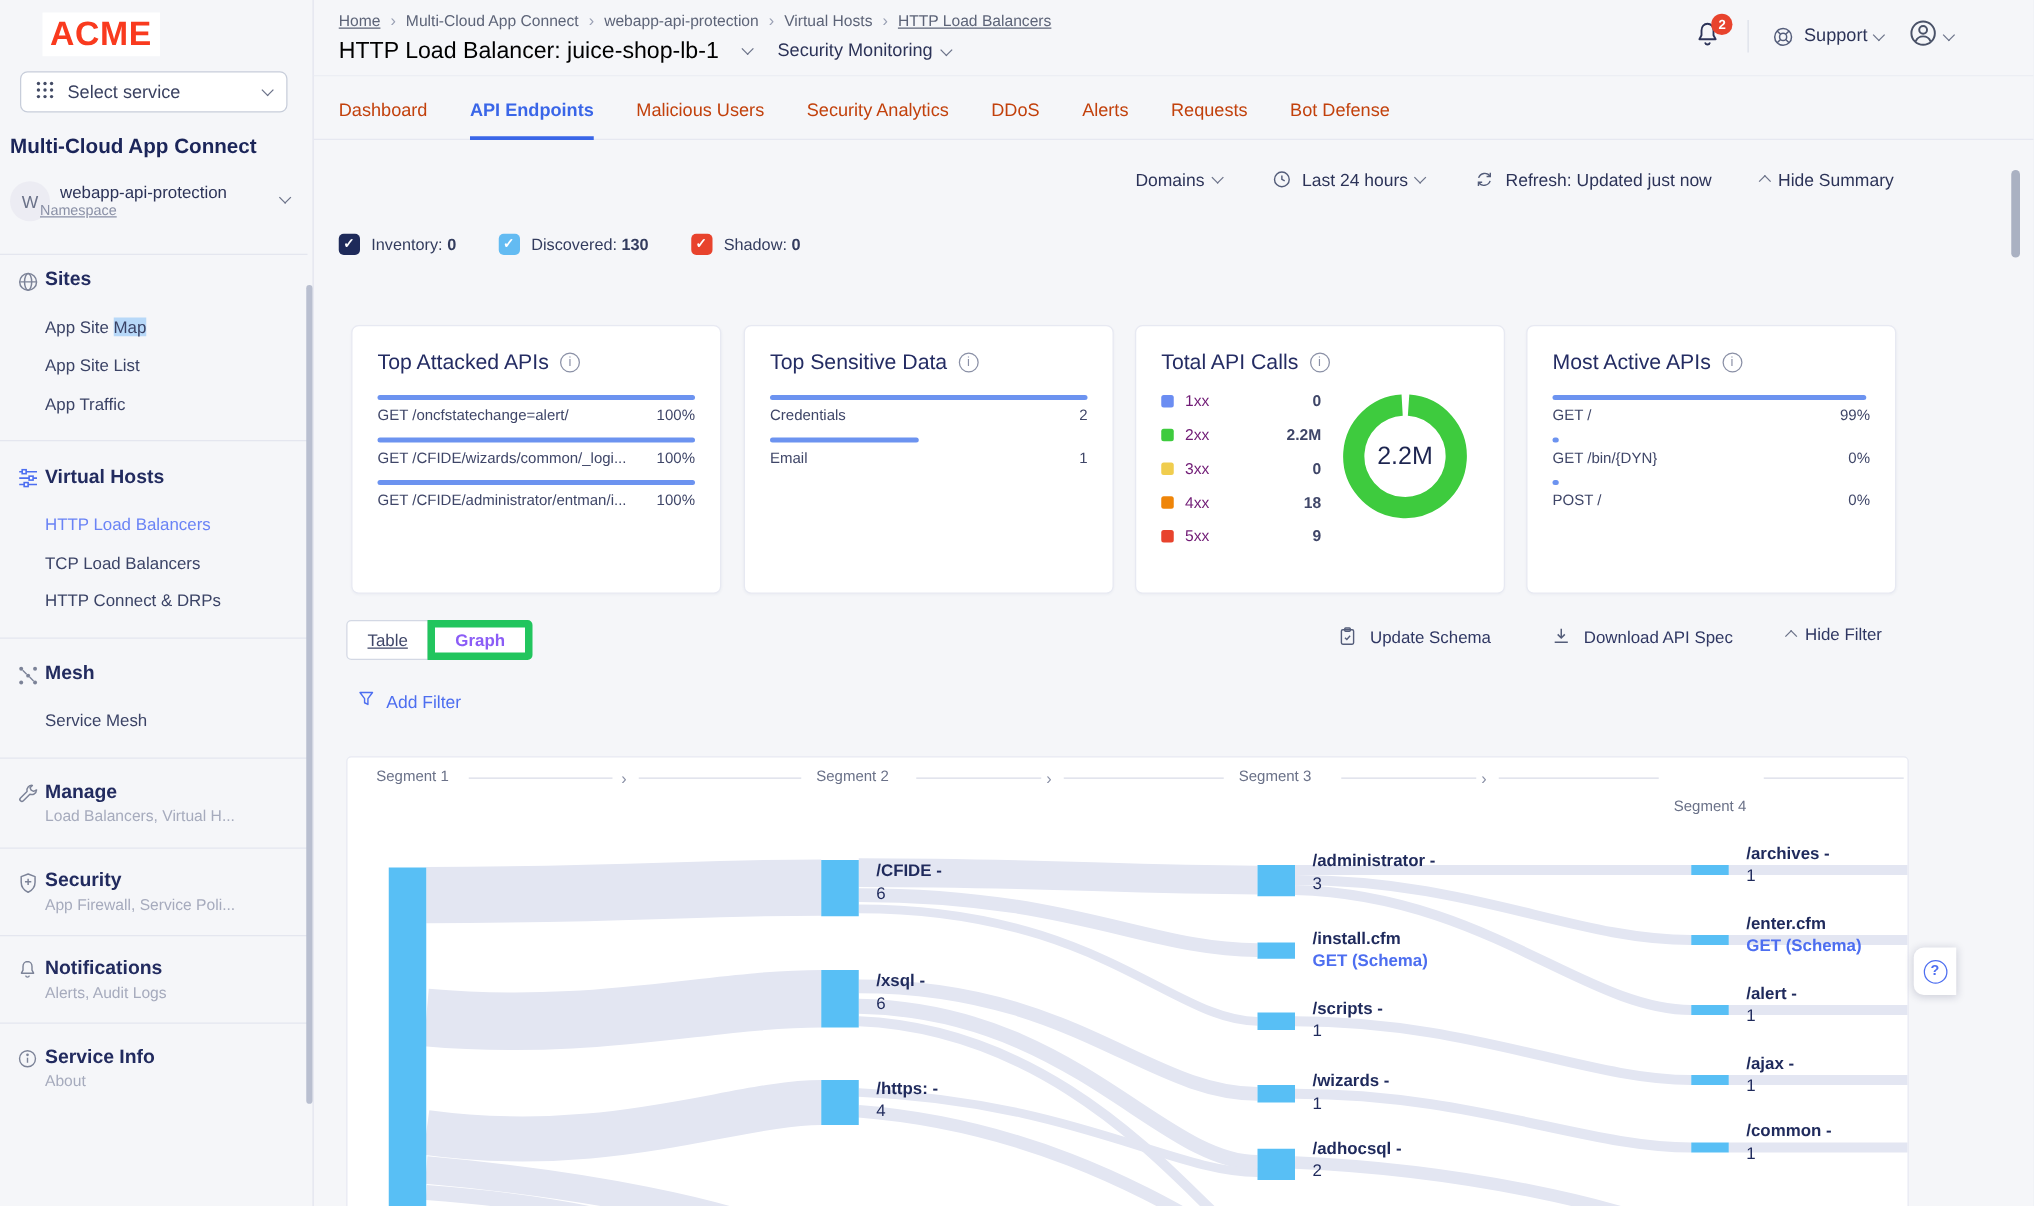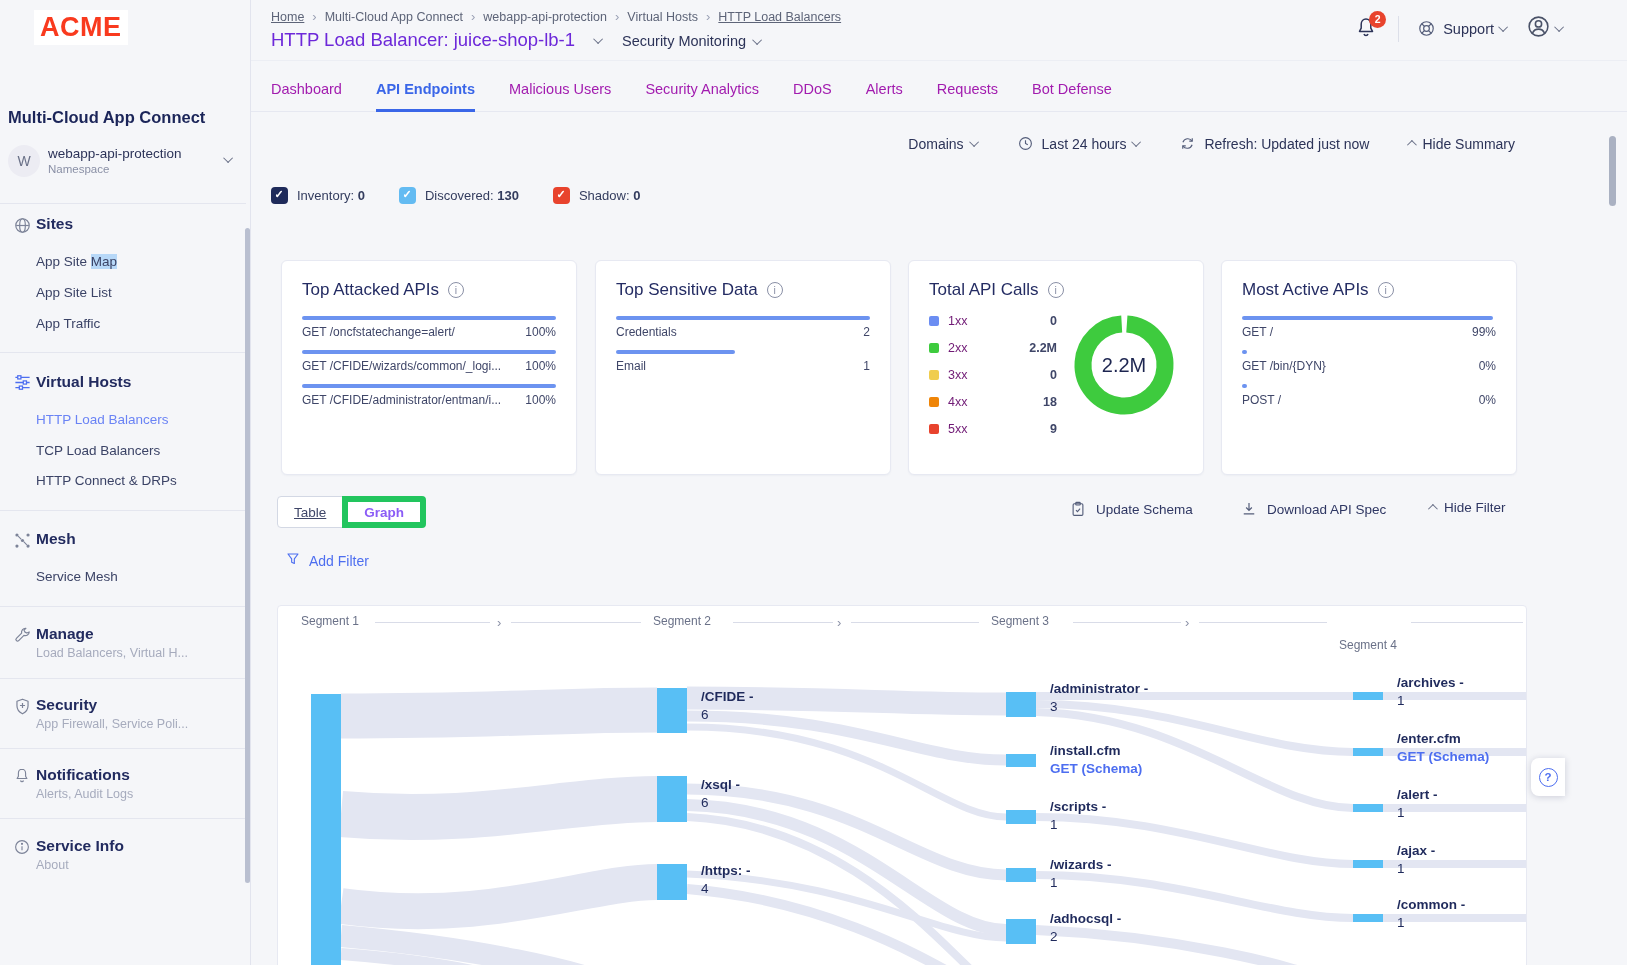--- a/index.html
+++ b/index.html
@@ -8,52 +8,52 @@
   .abs { position:absolute; }
 
   
   .sidebar { position:absolute; left:0; top:0; width:251px; height:965px; border-right:1px solid #e2e4ee; background:#f5f6f9; }
   .logo { position:absolute; left:34px; top:10px; background:#fff; padding:2px 6px; font-size:27px; font-weight:800; color:#f93a1e; letter-spacing:.5px; }
   .svc-box { position:absolute; left:16px; top:57px; width:214px; height:33px; background:#fff; border:1px solid #c7cdda; border-radius:6px; display:flex; align-items:center; padding:0 10px; gap:9px; font-size:14.5px; color:#3a4160; }
   .svc-box .spacer { flex:1; }
   .prod-title { position:absolute; left:8px; top:108px; font-size:16.5px; font-weight:700; color:#1b2559; }
   .ns-avatar { position:absolute; left:8px; top:145px; width:32px; height:32px; border-radius:50%; background:#ececf3; color:#6a7188; font-size:14px; display:flex; align-items:center; justify-content:center; }
   .ns-name { position:absolute; left:48px; top:146px; font-size:13.5px; color:#2c3358; }
-  .ns-type { position:absolute; left:48px; top:163px; font-size:11.5px; color:#8a90a6; }
+  .ns-type { position:absolute; left:32px; top:163px; font-size:11.5px; color:#8a90a6;text-decoration:underline; }
   .sb-div { position:absolute; left:0; width:246px; border-top:1px solid #e4e6ef; }
   .sb-head { position:absolute; left:36px; font-size:15.5px; font-weight:600; color:#222b5f; }
   .sb-sub { position:absolute; left:36px; font-size:12.5px; color:#a6abbd; }
   .sb-item { position:absolute; left:36px; font-size:13.5px; color:#3b4366; cursor:pointer; }
   .sb-item.active { color:#6a83f5; }
   .sb-ico { position:absolute; left:13px; color:#7c8398; }
   .sb-ico.blue { color:#4d6ef0; }
   .hl { background:#b7d8f8; }
   .sb-footer { position:absolute; left:0; top:888px; width:251px; height:77px; border-top:1px solid #e4e6ef; }
   .sb-foot-text { position:absolute; left:10px; top:17px; font-size:12.5px; color:#4a5268; }
   .sb-foot-link { position:absolute; left:192px; top:17px; font-size:12.5px; color:#4d6ef0; cursor:pointer; }
   .sb-scroll { position:absolute; left:245px; top:228px; width:5px; height:655px; background:#b9bfd0; border-radius:3px; }
 
   
   .topbar { position:absolute; left:251px; top:0; width:1376px; height:61px; border-bottom:1px solid #eceef4; }
   .crumbs { position:absolute; left:20px; top:9px; font-size:12.5px; color:#5d6478; display:flex; align-items:center; gap:8px; }
   .crumbs .sep { color:#9aa0b4; font-size:13px; }
   .crumbs .link { text-decoration:underline; cursor:pointer; }
-  .page-title { position:absolute; left:20px; top:29px; font-size:18.5px; font-weight:500; color:#6d28d9; display:flex; align-items:center; gap:21px; }
+  .page-title { position:absolute; left:20px; top:29px; font-size:18.5px; font-weight:500; color:#000000; display:flex; align-items:center; gap:21px; }
   .ctx-menu { position:absolute; left:371px; top:33px; font-size:14.5px; color:#2c3358; display:flex; align-items:center; gap:9px; }
   .top-right { position:absolute; right:63px; top:14px; display:flex; align-items:center; gap:18px; }
   .bell-wrap { position:relative; width:26px; height:28px; color:#2c3358; cursor:pointer; }
   .badge { position:absolute; right:-6px; top:-4px; min-width:17px; height:17px; border-radius:9px; color:#fff; font-size:10.5px; font-weight:700; display:flex; align-items:center; justify-content:center; }
   .vdiv { width:1px; height:26px; background:#dcdfe9; }
   .support { display:flex; align-items:center; gap:7px; font-size:14.5px; color:#2c3358; cursor:pointer; }
   .avatar-btn { display:flex; align-items:center; gap:6px; color:#4a5268; cursor:pointer; }
 
   
   .tabsrow { position:absolute; left:251px; top:61px; width:1376px; height:51px; border-bottom:1px solid #e6e8f1; }
   .tabs { position:absolute; left:20px; top:0; display:flex; gap:34px; height:51px; }
-  .tab { font-size:14.5px; color:#a21caf; padding-top:20px; cursor:pointer; }
+  .tab { font-size:14.5px; color:#c2410c; padding-top:20px; cursor:pointer; }
   .tab.active { color:#3a66e8; font-weight:600; border-bottom:3px solid #3a66e8; }
 
   
   .toolbar { position:absolute; right:112px; top:135px; display:flex; align-items:center; gap:38px; font-size:14px; color:#2c3358; }
   .tb-item { display:flex; align-items:center; gap:8px; cursor:pointer; }
   .tb-ico { color:#545d7a; display:flex; }
 
   
   .typerow { position:absolute; left:271px; top:187px; display:flex; gap:34px; align-items:center; }
   .chip { display:flex; align-items:center; gap:9px; font-size:13px; color:#333c5e; cursor:pointer; }
@@ -108,20 +108,38 @@
   .pg-scroll { position:absolute; left:1609px; top:136px; width:7px; height:70px; background:#aab1c2; border-radius:4px; }
 </style>
 </head>
 <body>
 
 <div class="app">
 
   <div class="sidebar">
     <div class="logo" style="color: rgb(249, 58, 30);">ACME</div>
 
+    <div class="svc-box">
+      <span>
+        <svg width="18" height="18" viewBox="0 0 24 24" fill="#444c66">
+            <circle cx="5" cy="5" r="1.8"></circle>
+            <circle cx="12" cy="5" r="1.8"></circle>
+            <circle cx="19" cy="5" r="1.8"></circle>
+            <circle cx="5" cy="12" r="1.8"></circle>
+            <circle cx="12" cy="12" r="1.8"></circle>
+            <circle cx="19" cy="12" r="1.8"></circle>
+            <circle cx="5" cy="19" r="1.8"></circle>
+            <circle cx="12" cy="19" r="1.8"></circle>
+            <circle cx="19" cy="19" r="1.8"></circle>
+          </svg>
+      </span>
+      <span>Select service</span>
+      <span class="spacer"></span>
+      <span class="chev down"></span>
+    </div>
 
     <div class="prod-title">Multi-Cloud App Connect</div>
 
     <div class="ns-avatar">W</div>
     <div class="ns-name">webapp-api-protection</div>
     <div class="ns-type">Namespace</div>
     <span class="chev down abs" style="left:226px; top:156px;"></span>
 
     <div class="sb-div" style="top:203px;"></div>
 

